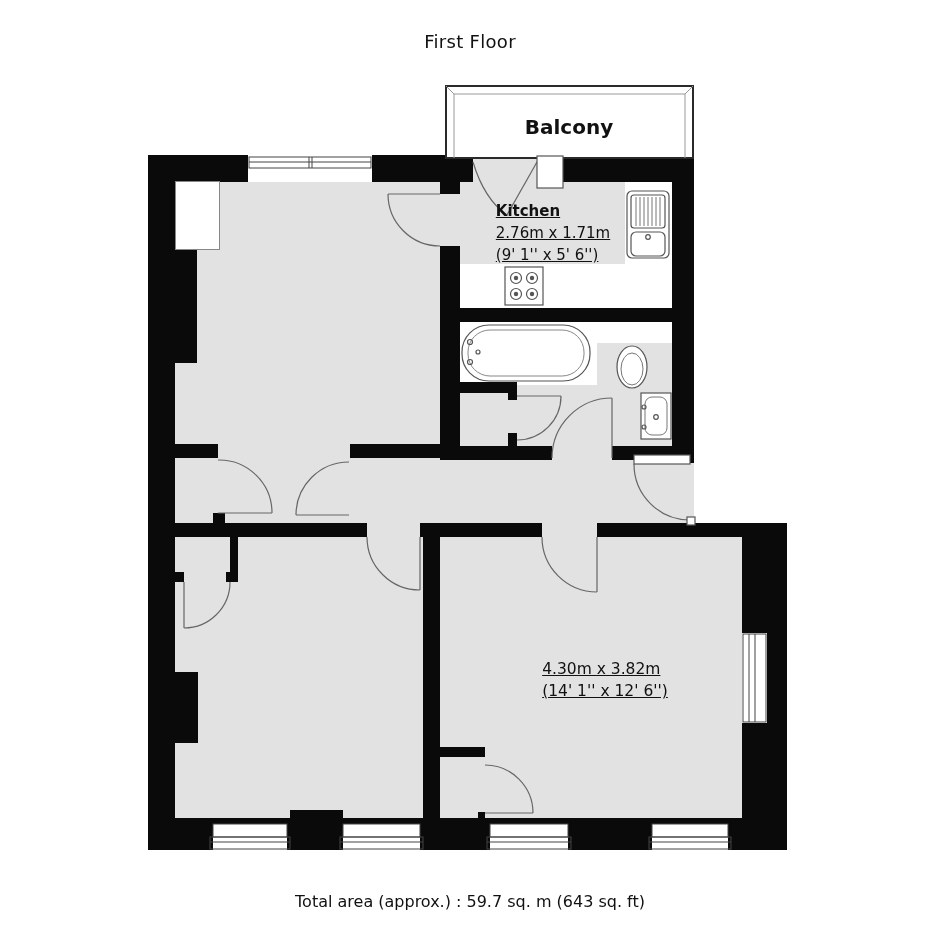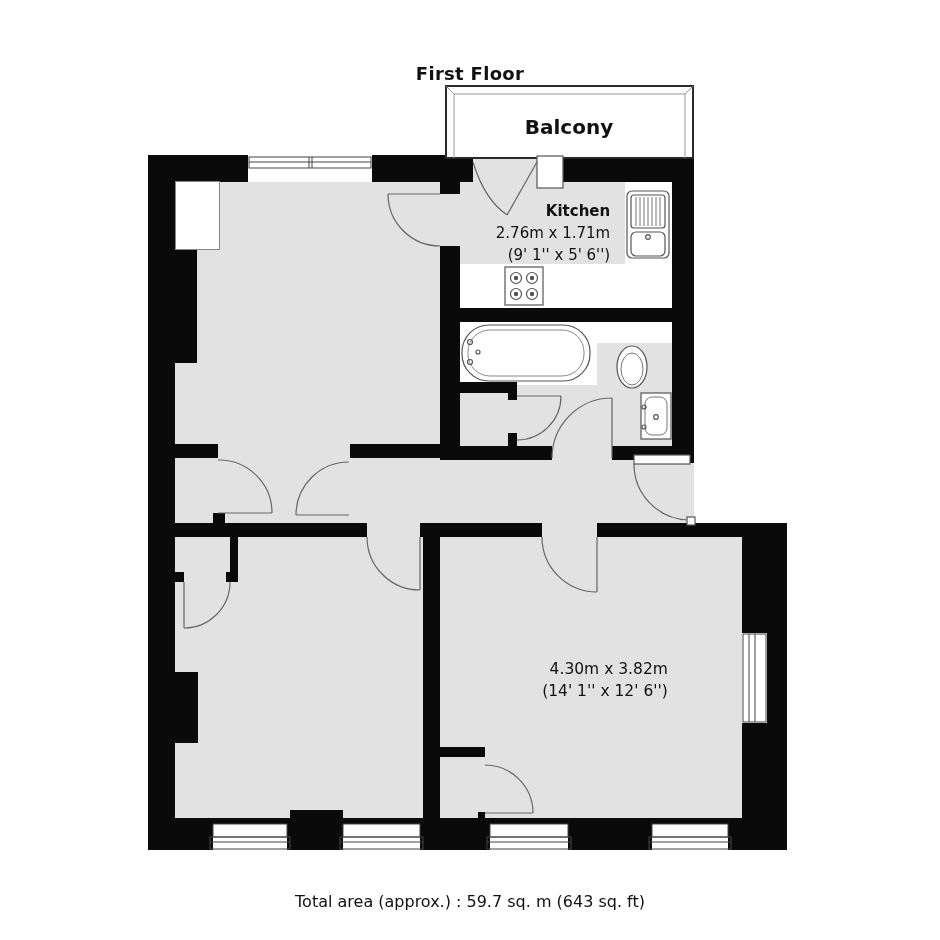--- a/index.html
+++ b/index.html
@@ -8,29 +8,29 @@
     background:var(--background,#ffffff);
     font-family:"DejaVu Sans","Liberation Sans",sans-serif;
     color:#111;
   }
   .wall{position:absolute;background:var(--wall,#0a0a0a);}
   .floor{position:absolute;background:var(--floor,#e2e2e2);}
   .white{position:absolute;background:#ffffff;}
   .overlay{position:absolute;left:0;top:0;width:940px;height:940px;}
   .title{
     position:absolute;left:470px;top:31px;transform:translateX(-50%);
-    font-size:18px;font-weight:bold;letter-spacing:.3px;white-space:nowrap;margin-top:32px;
+    font-size:18px;font-weight:normal;letter-spacing:.3px;white-space:nowrap;
   }
   .balcony-label{
     position:absolute;left:569px;top:127px;transform:translate(-50%,-50%);
     font-size:20px;font-weight:bold;white-space:nowrap;
   }
   .room-label{
     position:absolute;transform:translate(-50%,-50%);
-    text-align:right;white-space:nowrap;
+    text-align:left;white-space:nowrap;text-decoration:underline;
   }
   .room-label .rn{font-size:16px;font-weight:bold;line-height:22px;}
   .room-label .rd{font-size:15.5px;line-height:22px;}
   .room-label.kitchen{left:553px;top:233px;}
   .room-label.kitchen .rn{font-size:15px;}
   .room-label.kitchen .rd{font-size:15px;}
   .room-label.dining{left:310px;top:353px;}
   .room-label.bedroom{left:285px;top:682px;}
   .room-label.reception{left:605px;top:680px;}
   .room-label.reception .rn{white-space:normal;width:145px;margin:0 auto;}

